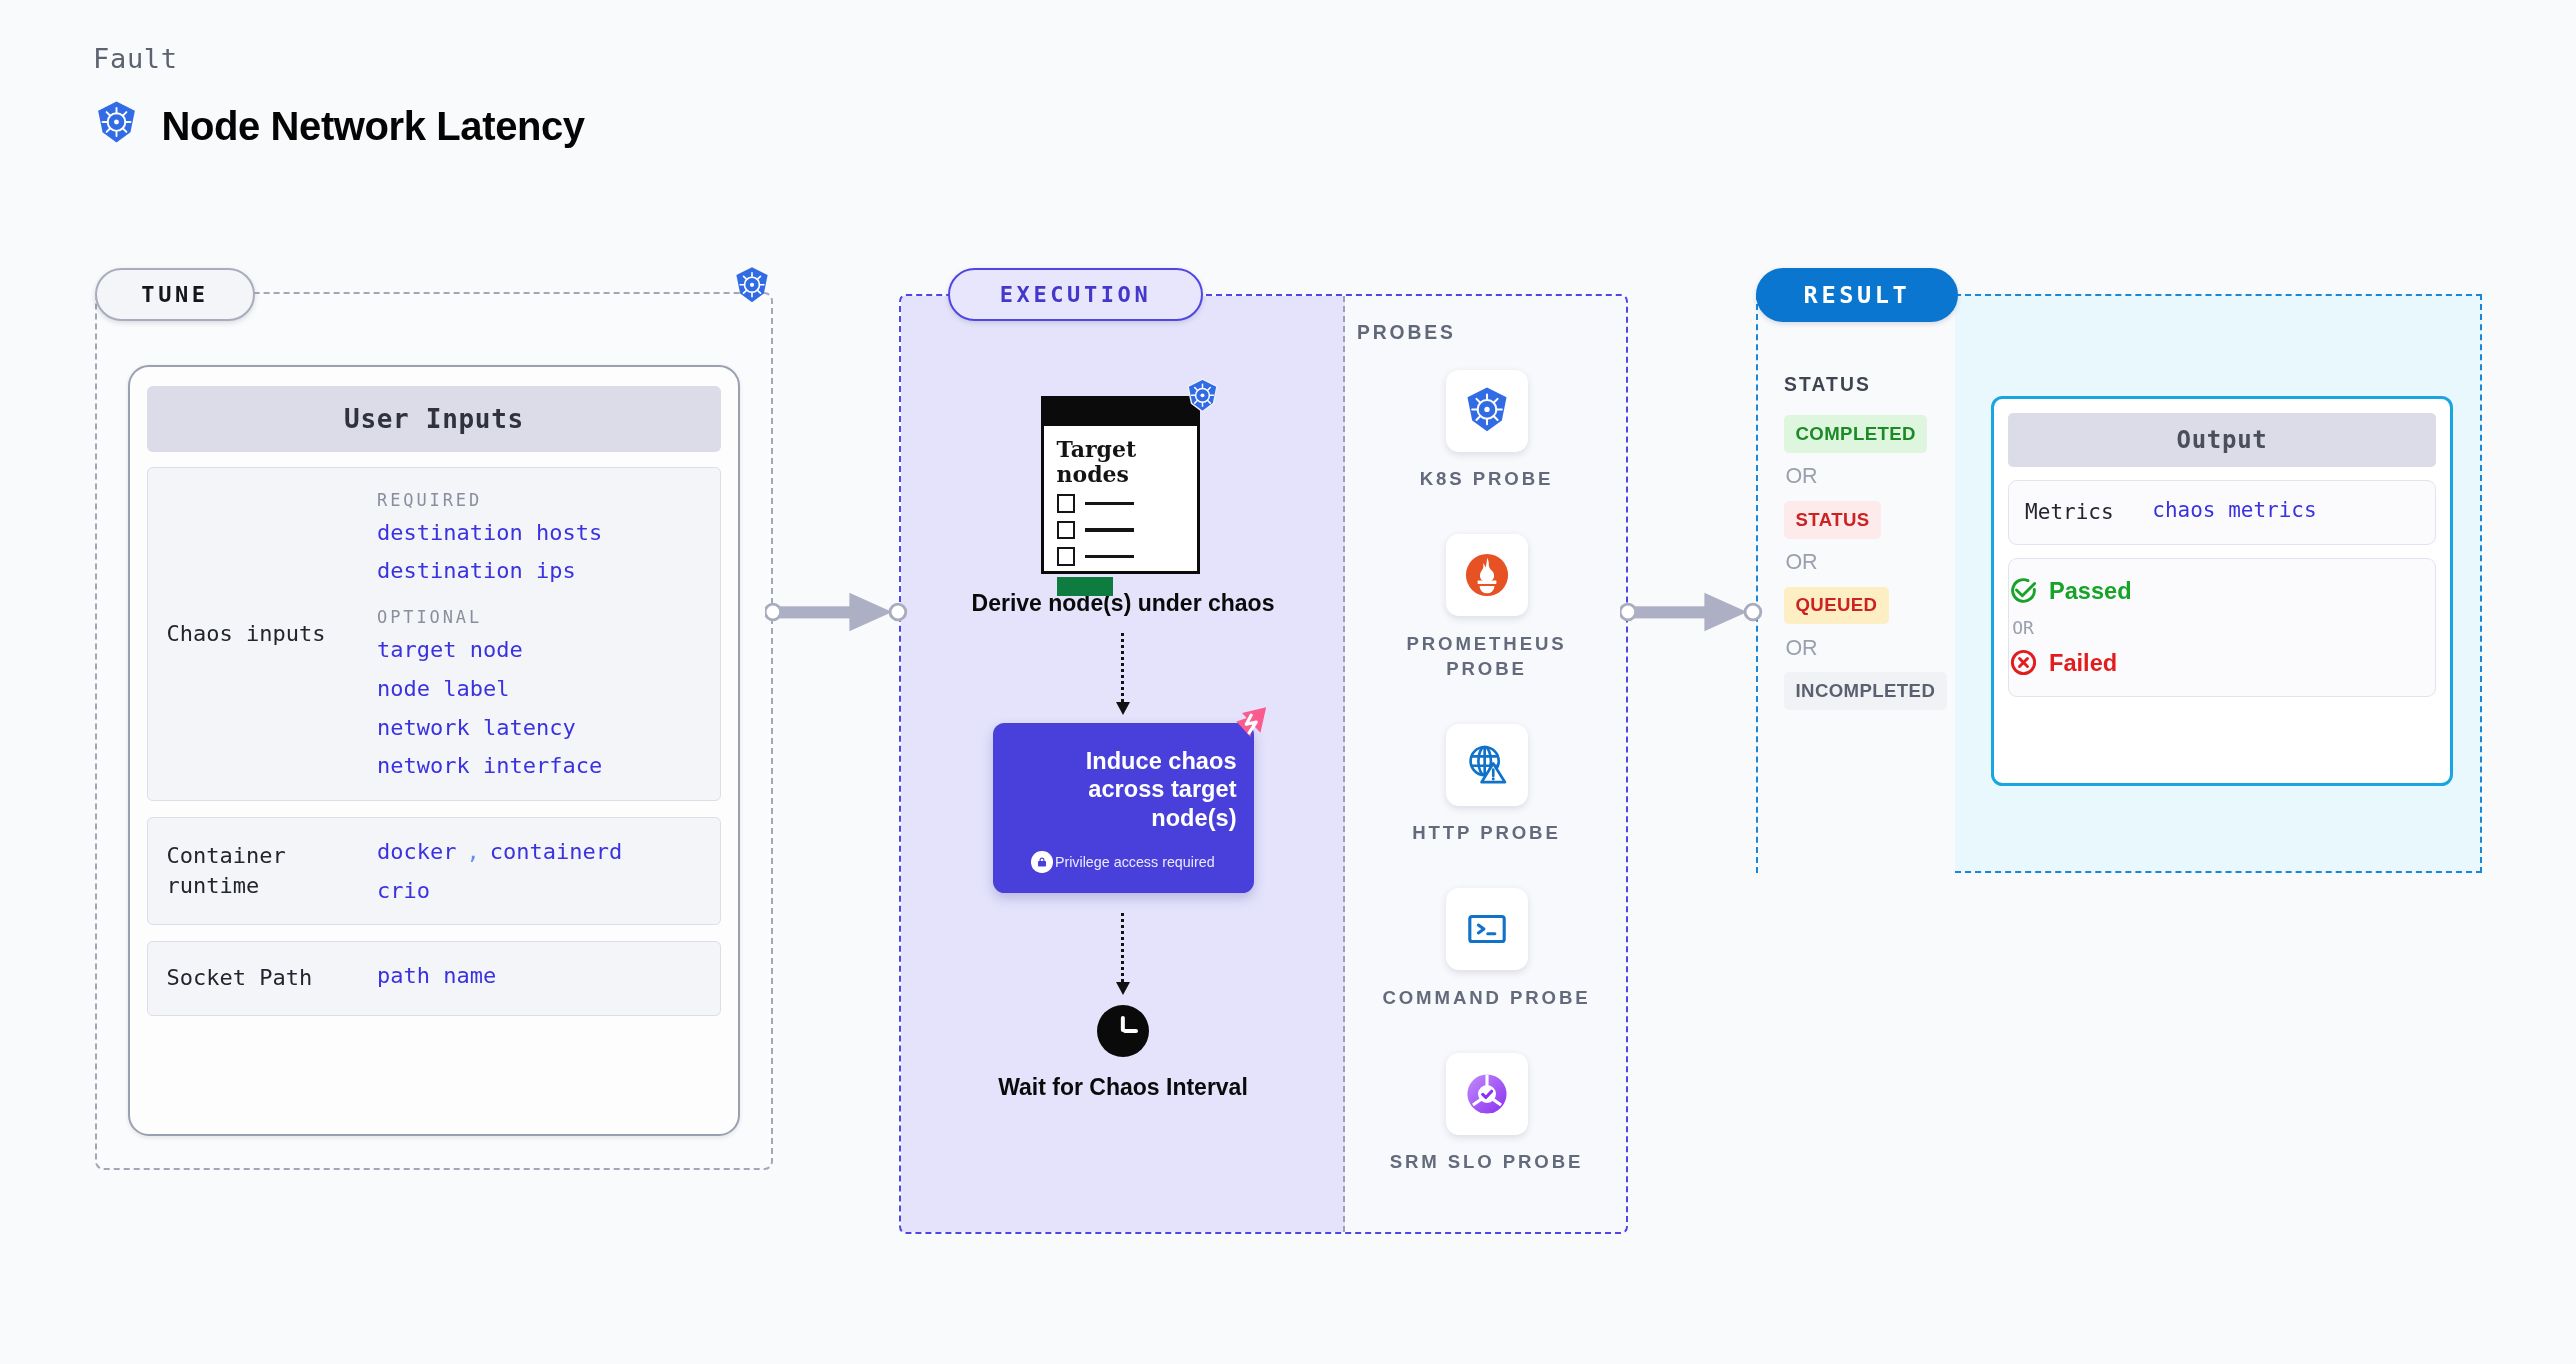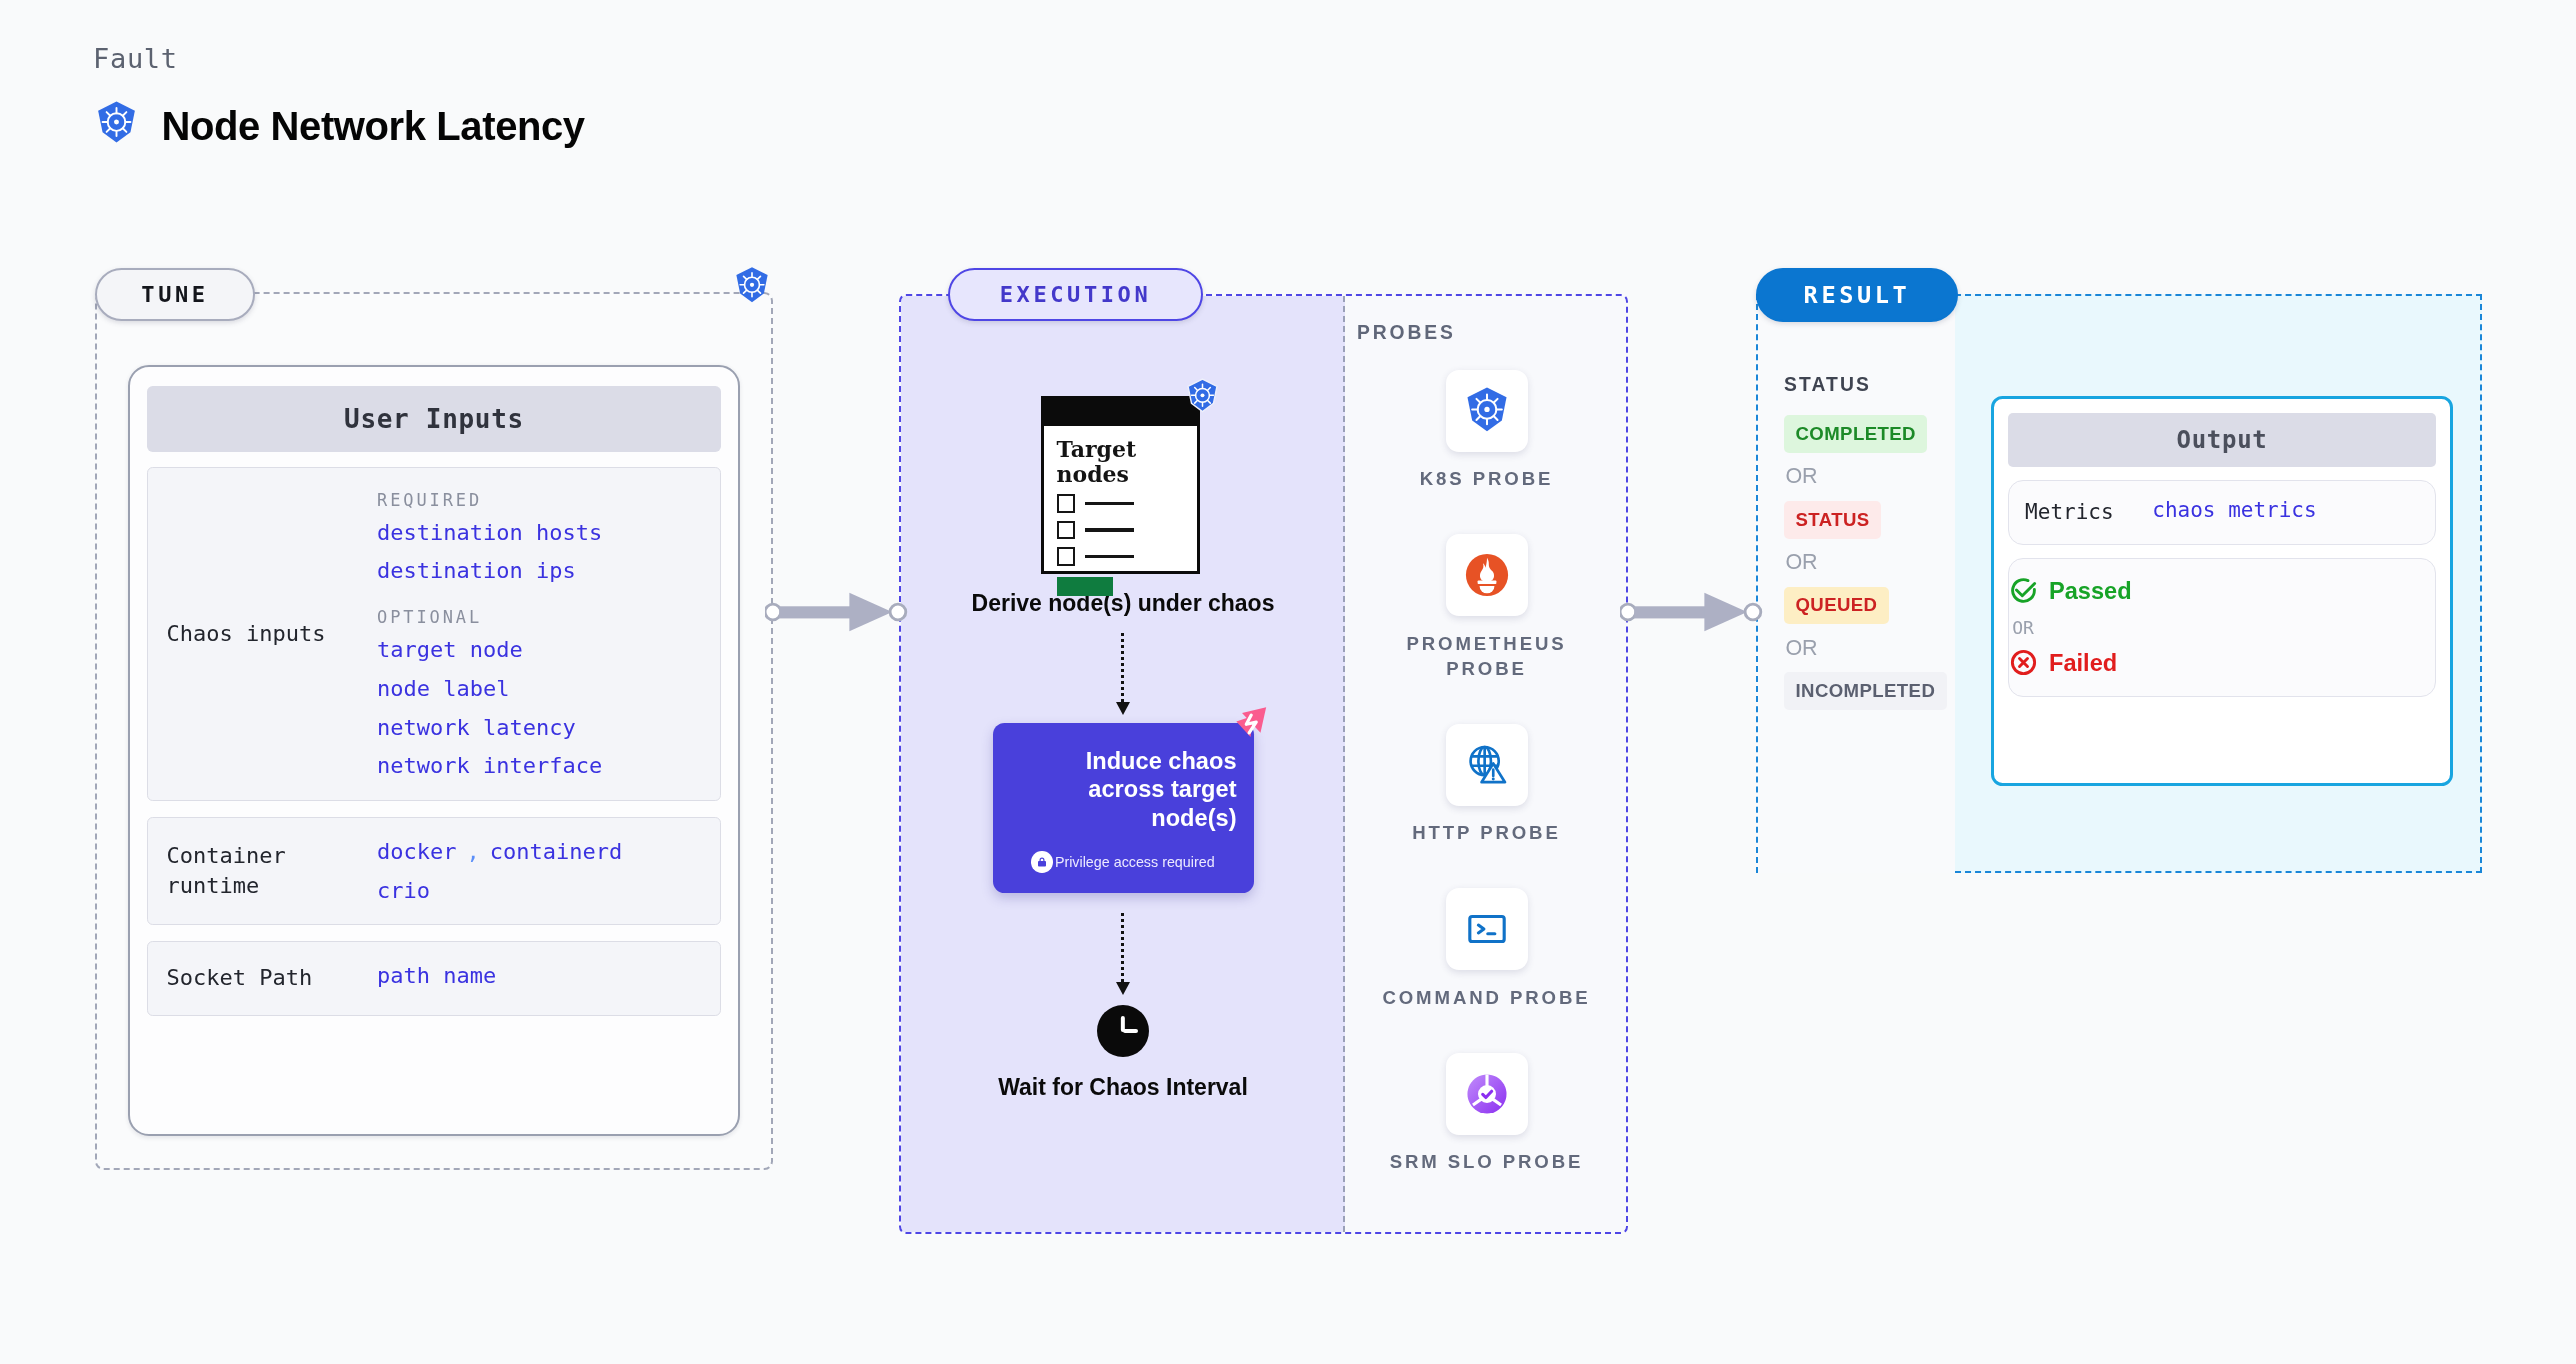--- a/index.html
+++ b/index.html
@@ -201,21 +201,21 @@
     position: absolute; left: 1991px; top: 396px; width: 462px; height: 390px;
     border: 3.6px solid #18a5e0; border-radius: 11.5px; background: #ffffff;
   }
   #output-header {
     margin: 14.3px 14.3px 0 14.3px; height: 54px; background: #dbdce7; border-radius: 5px;
     display: flex; align-items: center; justify-content: center;
     font-family: "DejaVu Sans Mono", monospace; font-size: 24px;
     font-weight: bold; color: #4b4f5c; letter-spacing: 0.7px;
   }
   .out-block {
-    margin: 13px 14.3px 0 14.3px; border: 1.4px solid #e2e3ec; border-radius: 15px;
+    margin: 13px 14.3px 0 14.3px; border: 1.4px solid #e2e3ec; border-radius: 9px;
     background: #fbfbfd; display: flex; padding: 17px 0;
   }
   .out-label {
     width: 143px; padding-left: 15.8px; flex-shrink: 0;
     font-family: "DejaVu Sans Mono", monospace; font-size: 21px;
     color: #22252d; line-height: 1.35;
   }
   .out-val {
     font-family: "DejaVu Sans Mono", monospace; font-size: 21px; color: #3a32e0;
   }

